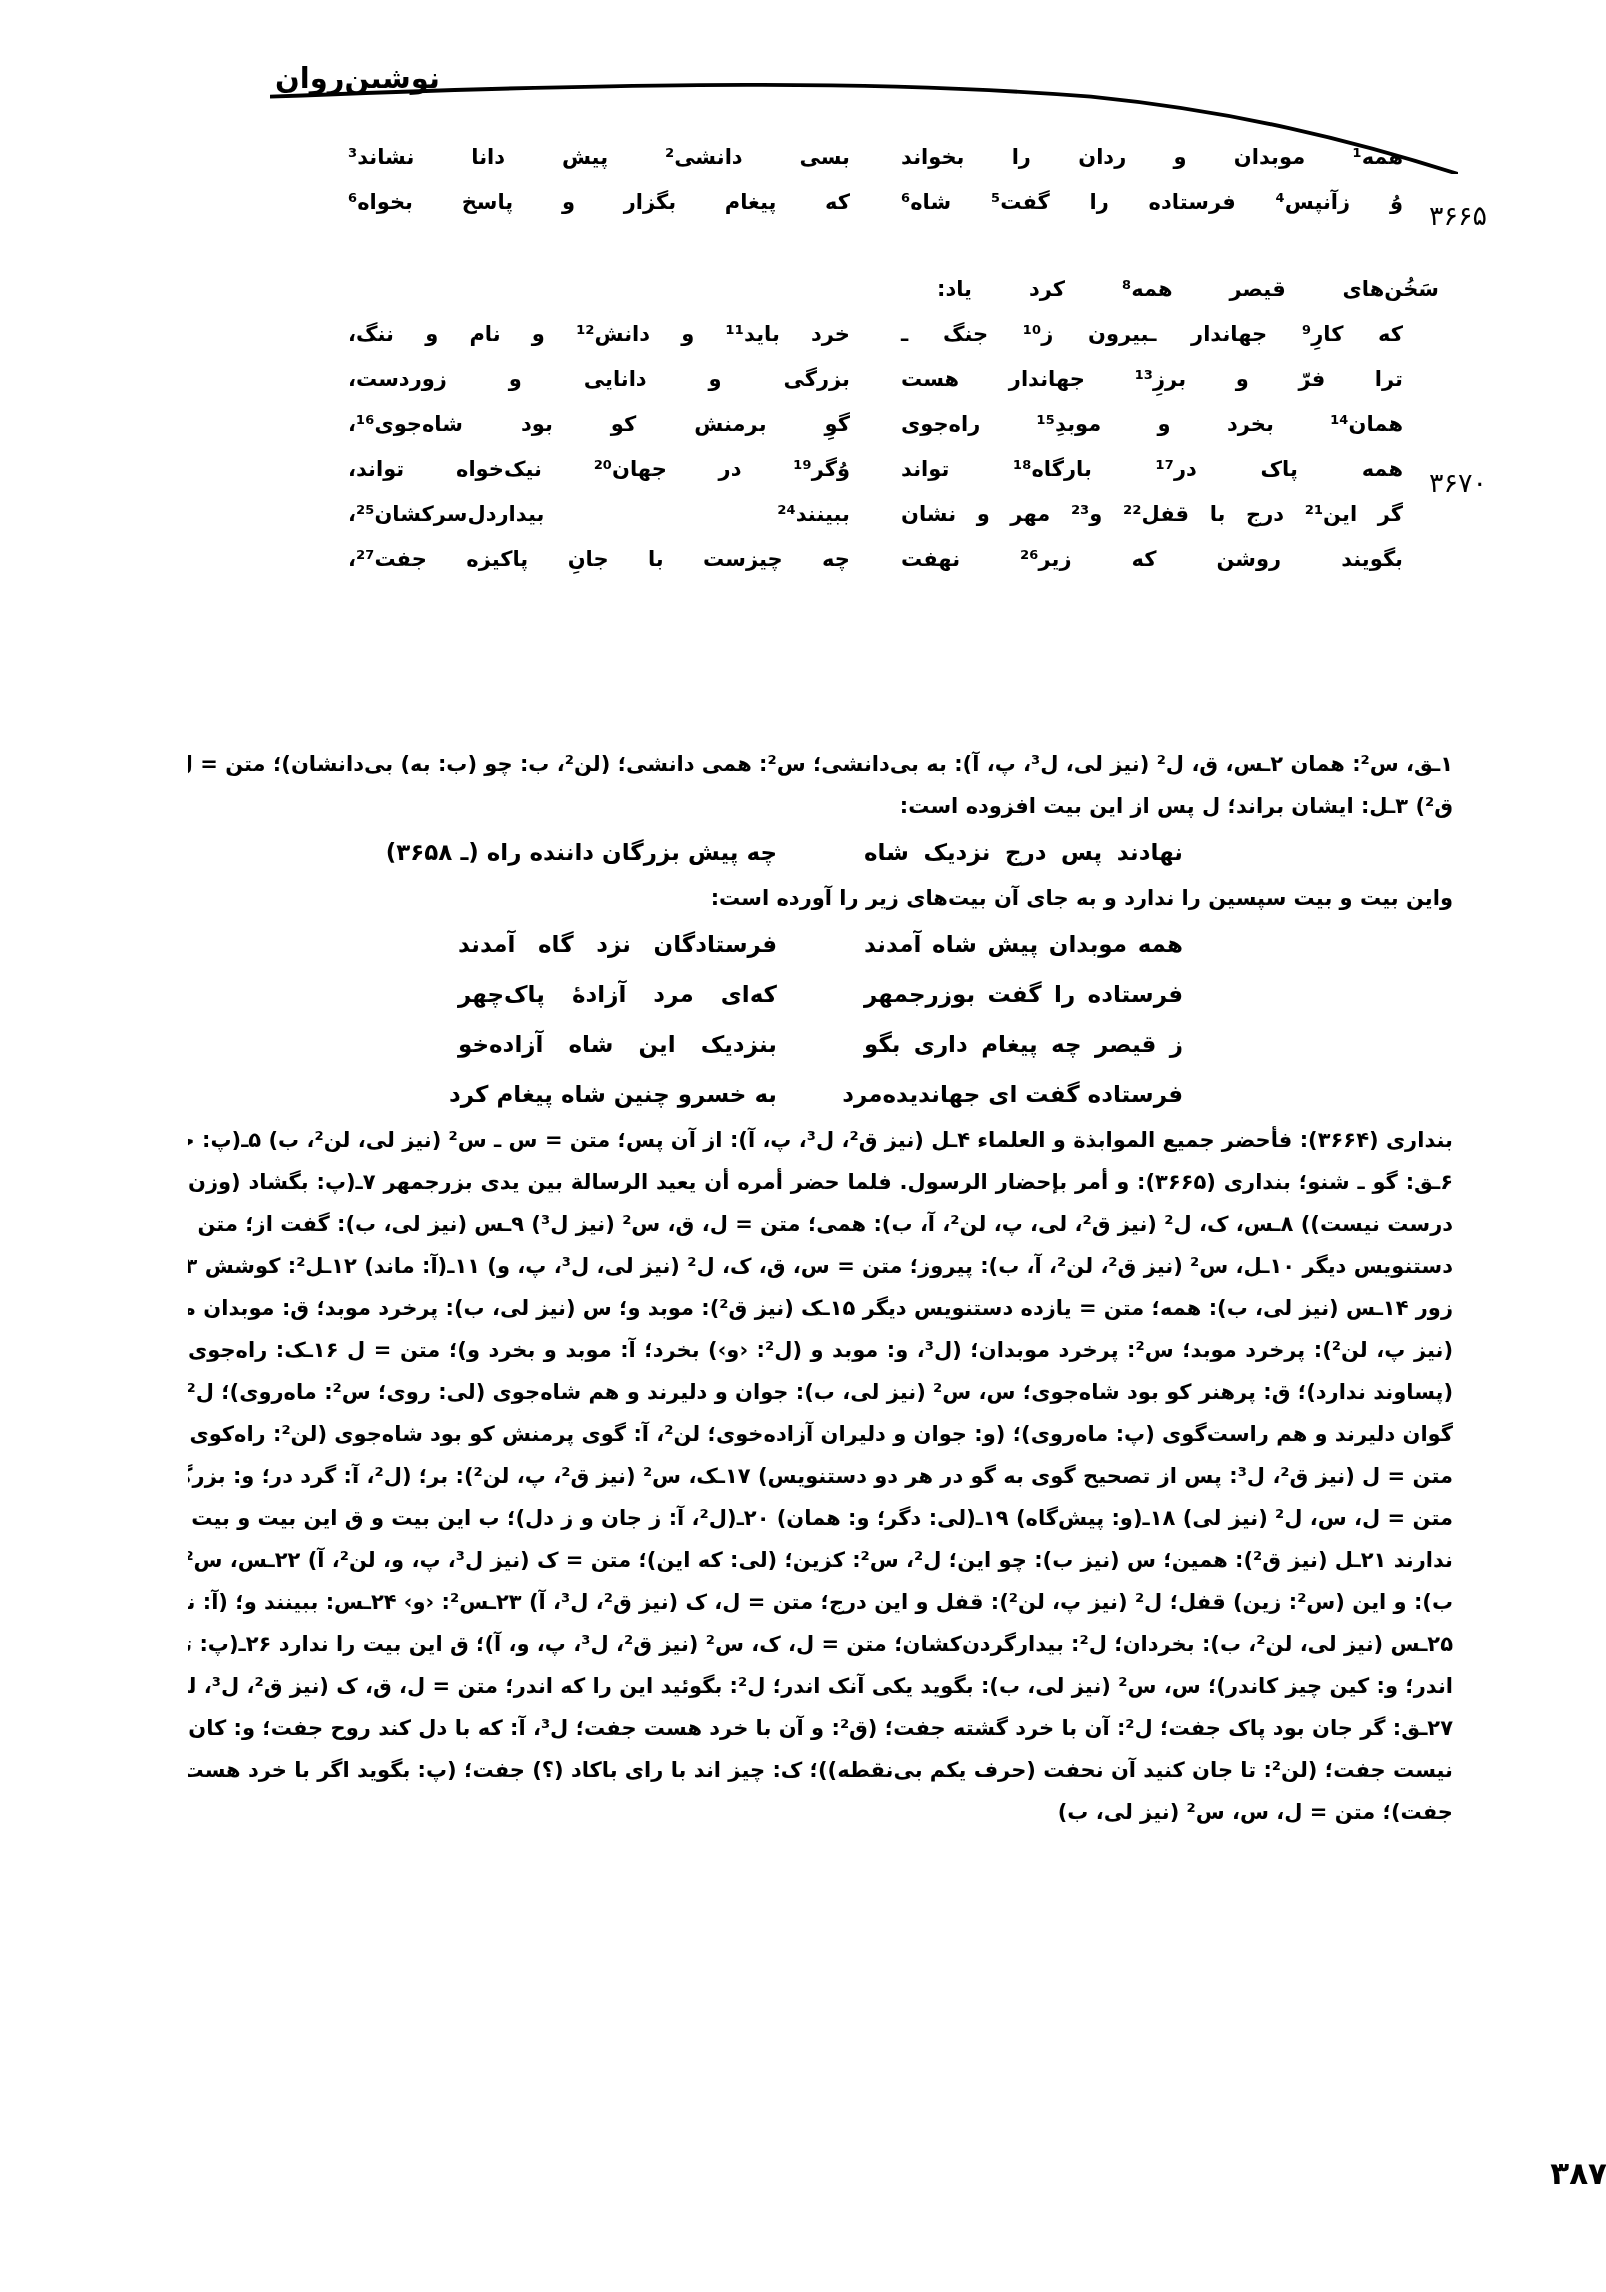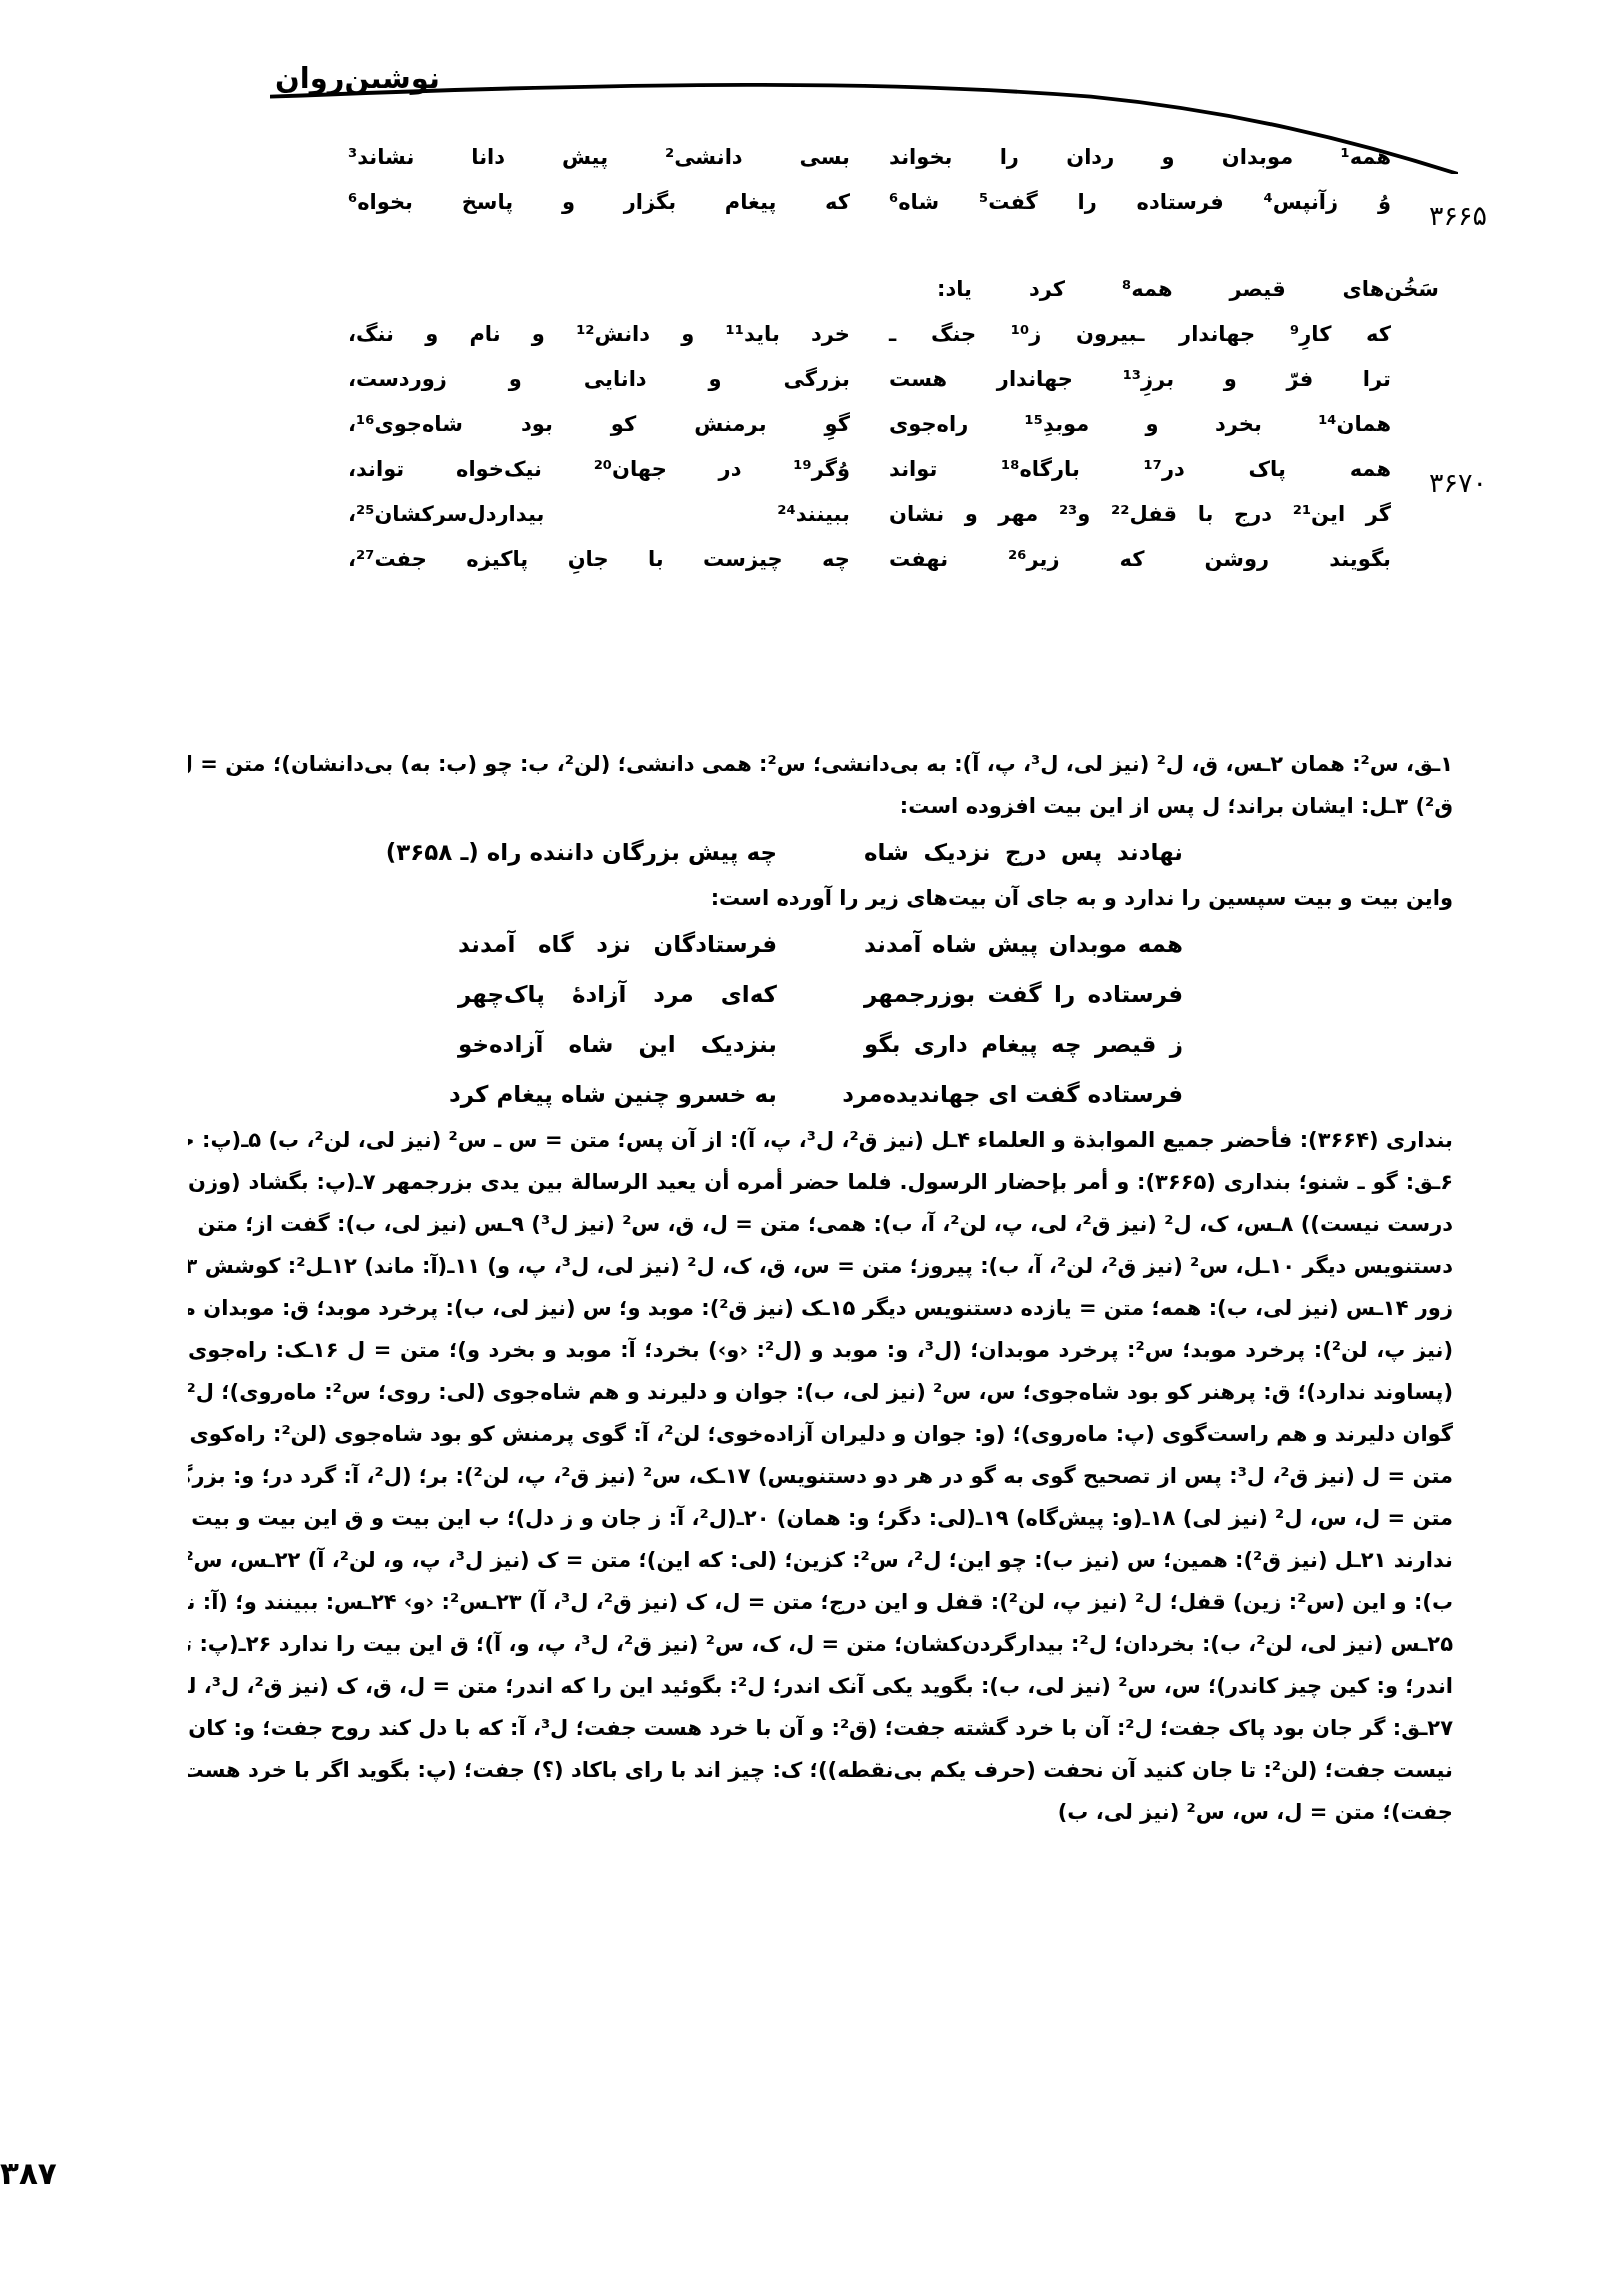--- a/index.html
+++ b/index.html
@@ -23,40 +23,40 @@
   }
   .couplet-block { margin-bottom: 42px; }
   .couplet {
     display: flex; flex-direction: row; justify-content: space-between;
     align-items: baseline; position: relative; height: 45px;
   }
   .hemistich {
     width: 502px; font-size: 21px; font-weight: bold;
     text-align: justify; text-align-last: justify; white-space: nowrap;
   }
-  .hemistich.first { margin-right: 48px; }
+  .hemistich.first { margin-right: 36px; }
   .verse-num {
     position: absolute; right: -48px; top: 9.7px; font-size: 27px; font-weight: normal;
   }
 
   .apparatus {
     position: absolute; left: 188px; top: 743px; width: 1265px;
     direction: rtl; font-size: 21px; font-weight: bold; line-height: 42px;
   }
   .app-line { white-space: nowrap; overflow: hidden; text-align: justify; text-align-last: justify; }
   .app-line.short { text-align-last: right; }
   .quoted {
     display: flex; flex-direction: row; justify-content: center; gap: 87px;
     font-size: 23px; line-height: 50px;
   }
   .quoted span { width: 319px; text-align: justify; text-align-last: justify; white-space: nowrap; }
 
   .folio {
     position: absolute; left: 0; width: 1607px; top: 2155px;
-    text-align: left; font-size: 31px; font-weight: bold;
+    text-align: right; font-size: 31px; font-weight: bold;
   }
 </style>
 </head>
 <body>
 
 <div class="page">
 
   <div class="running-head">نوشین‌روان</div>
   <svg class="head-rule" viewBox="0 0 1230 120" preserveAspectRatio="none">
     <path d="M0,40 C300,28 600,20 850,40 C1000,55 1120,85 1230,120" stroke="#000" stroke-width="4" fill="none"></path>

